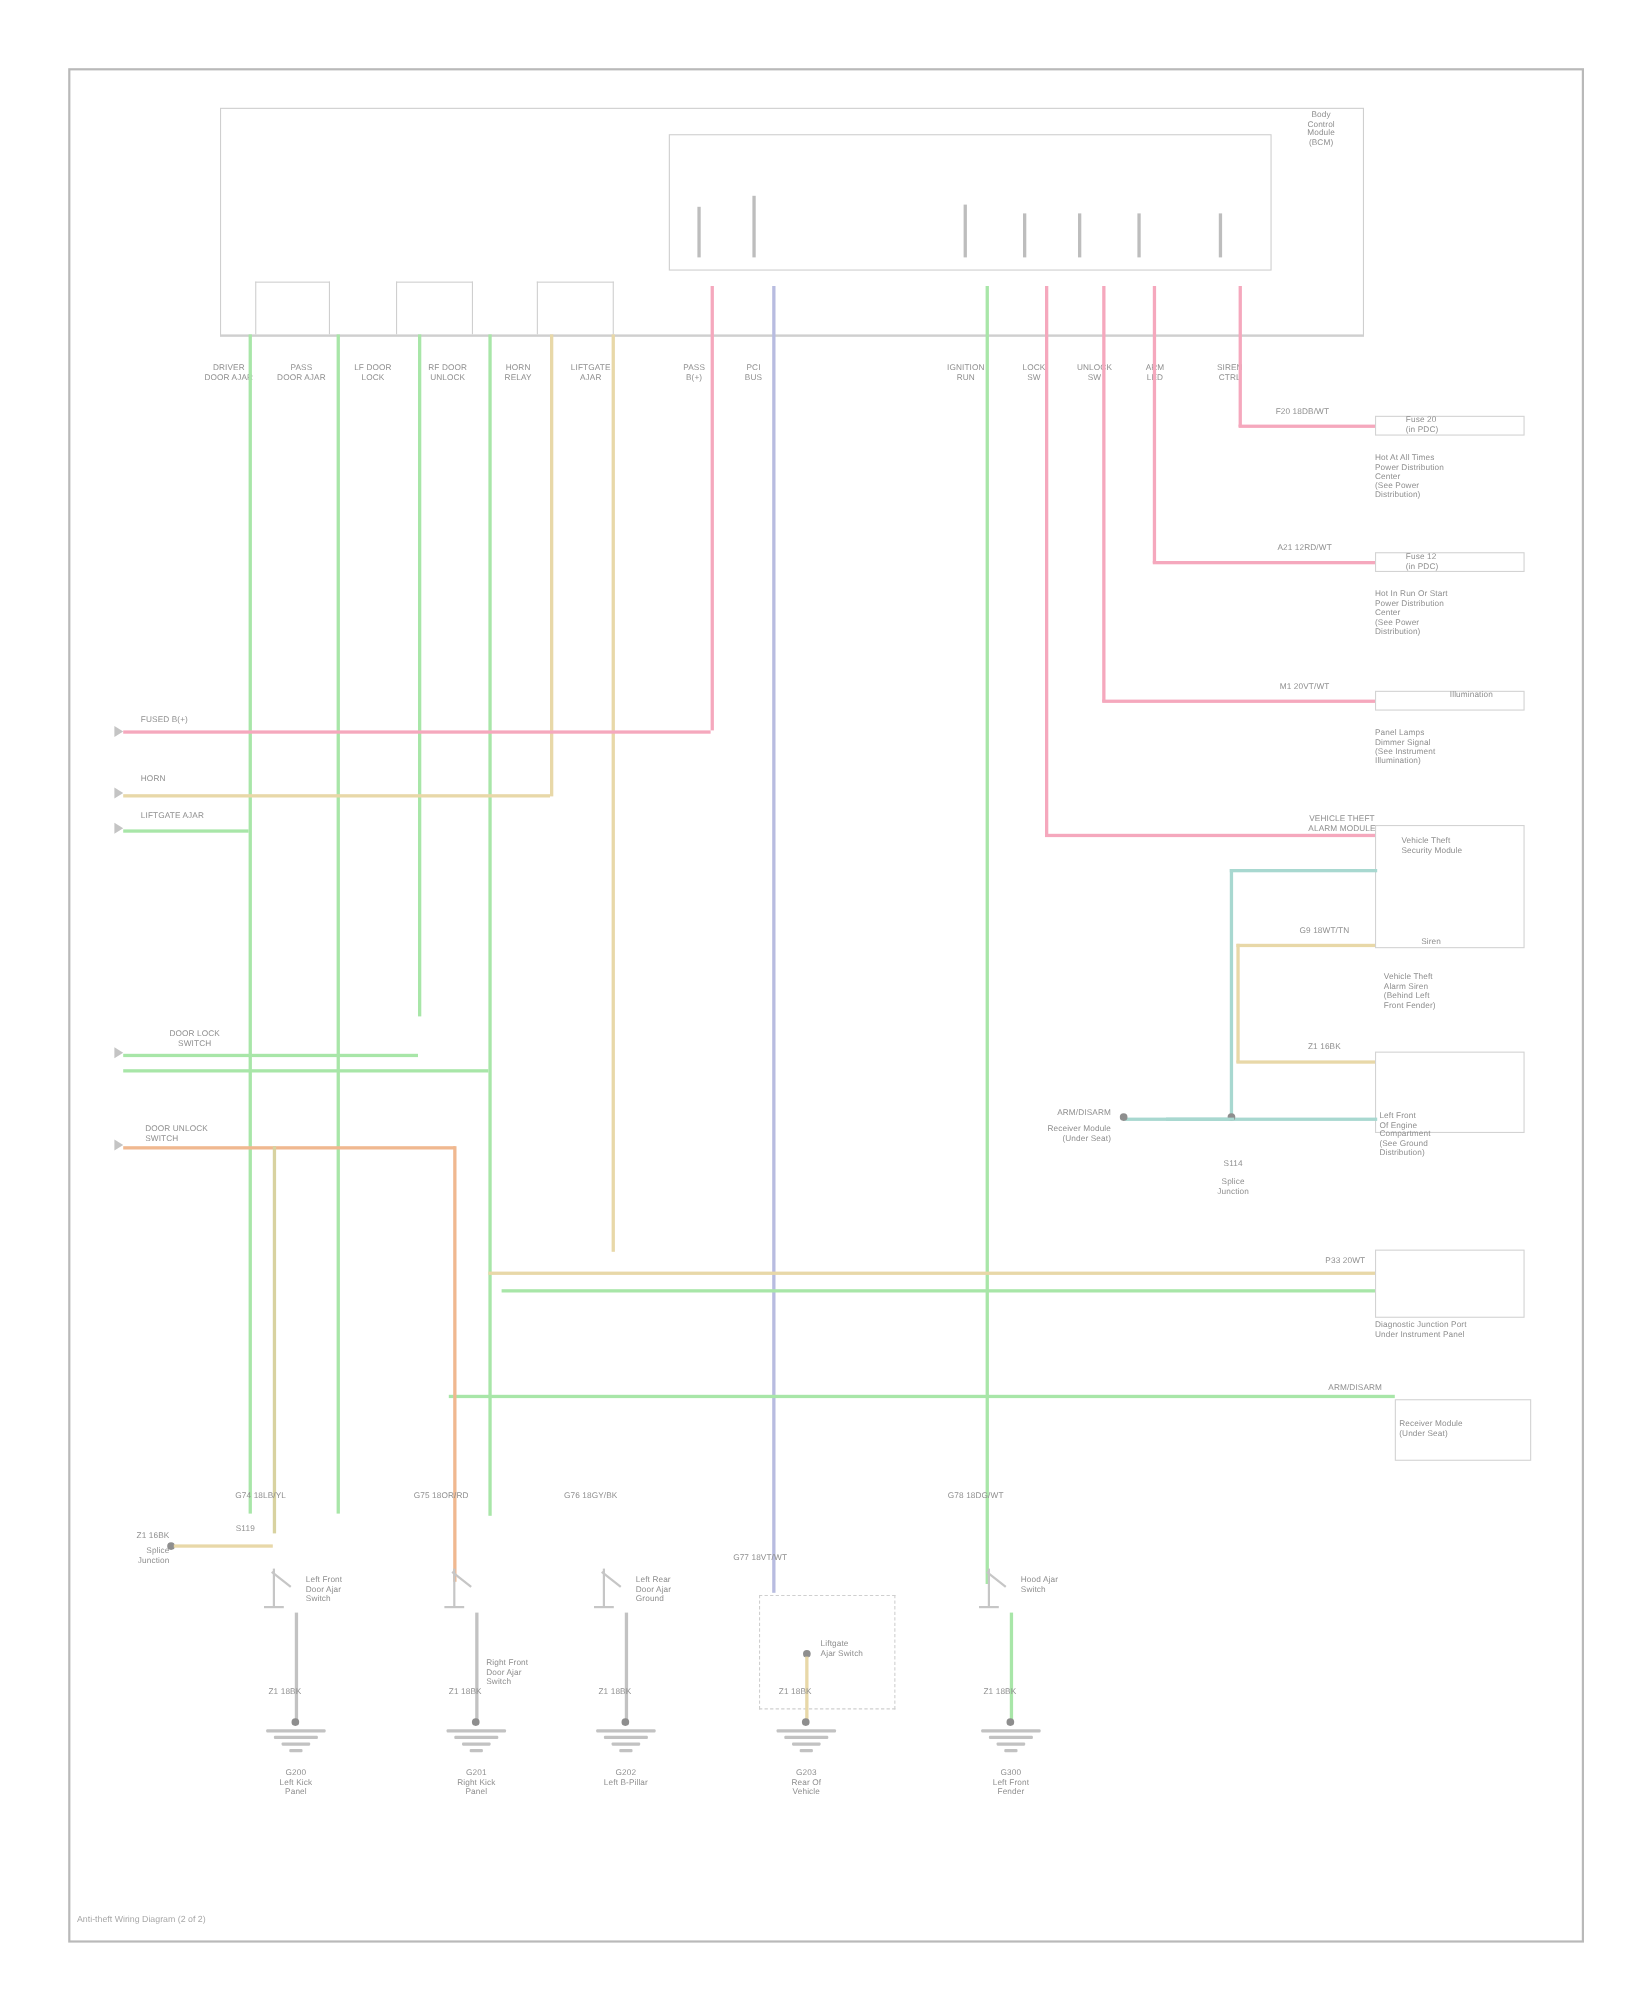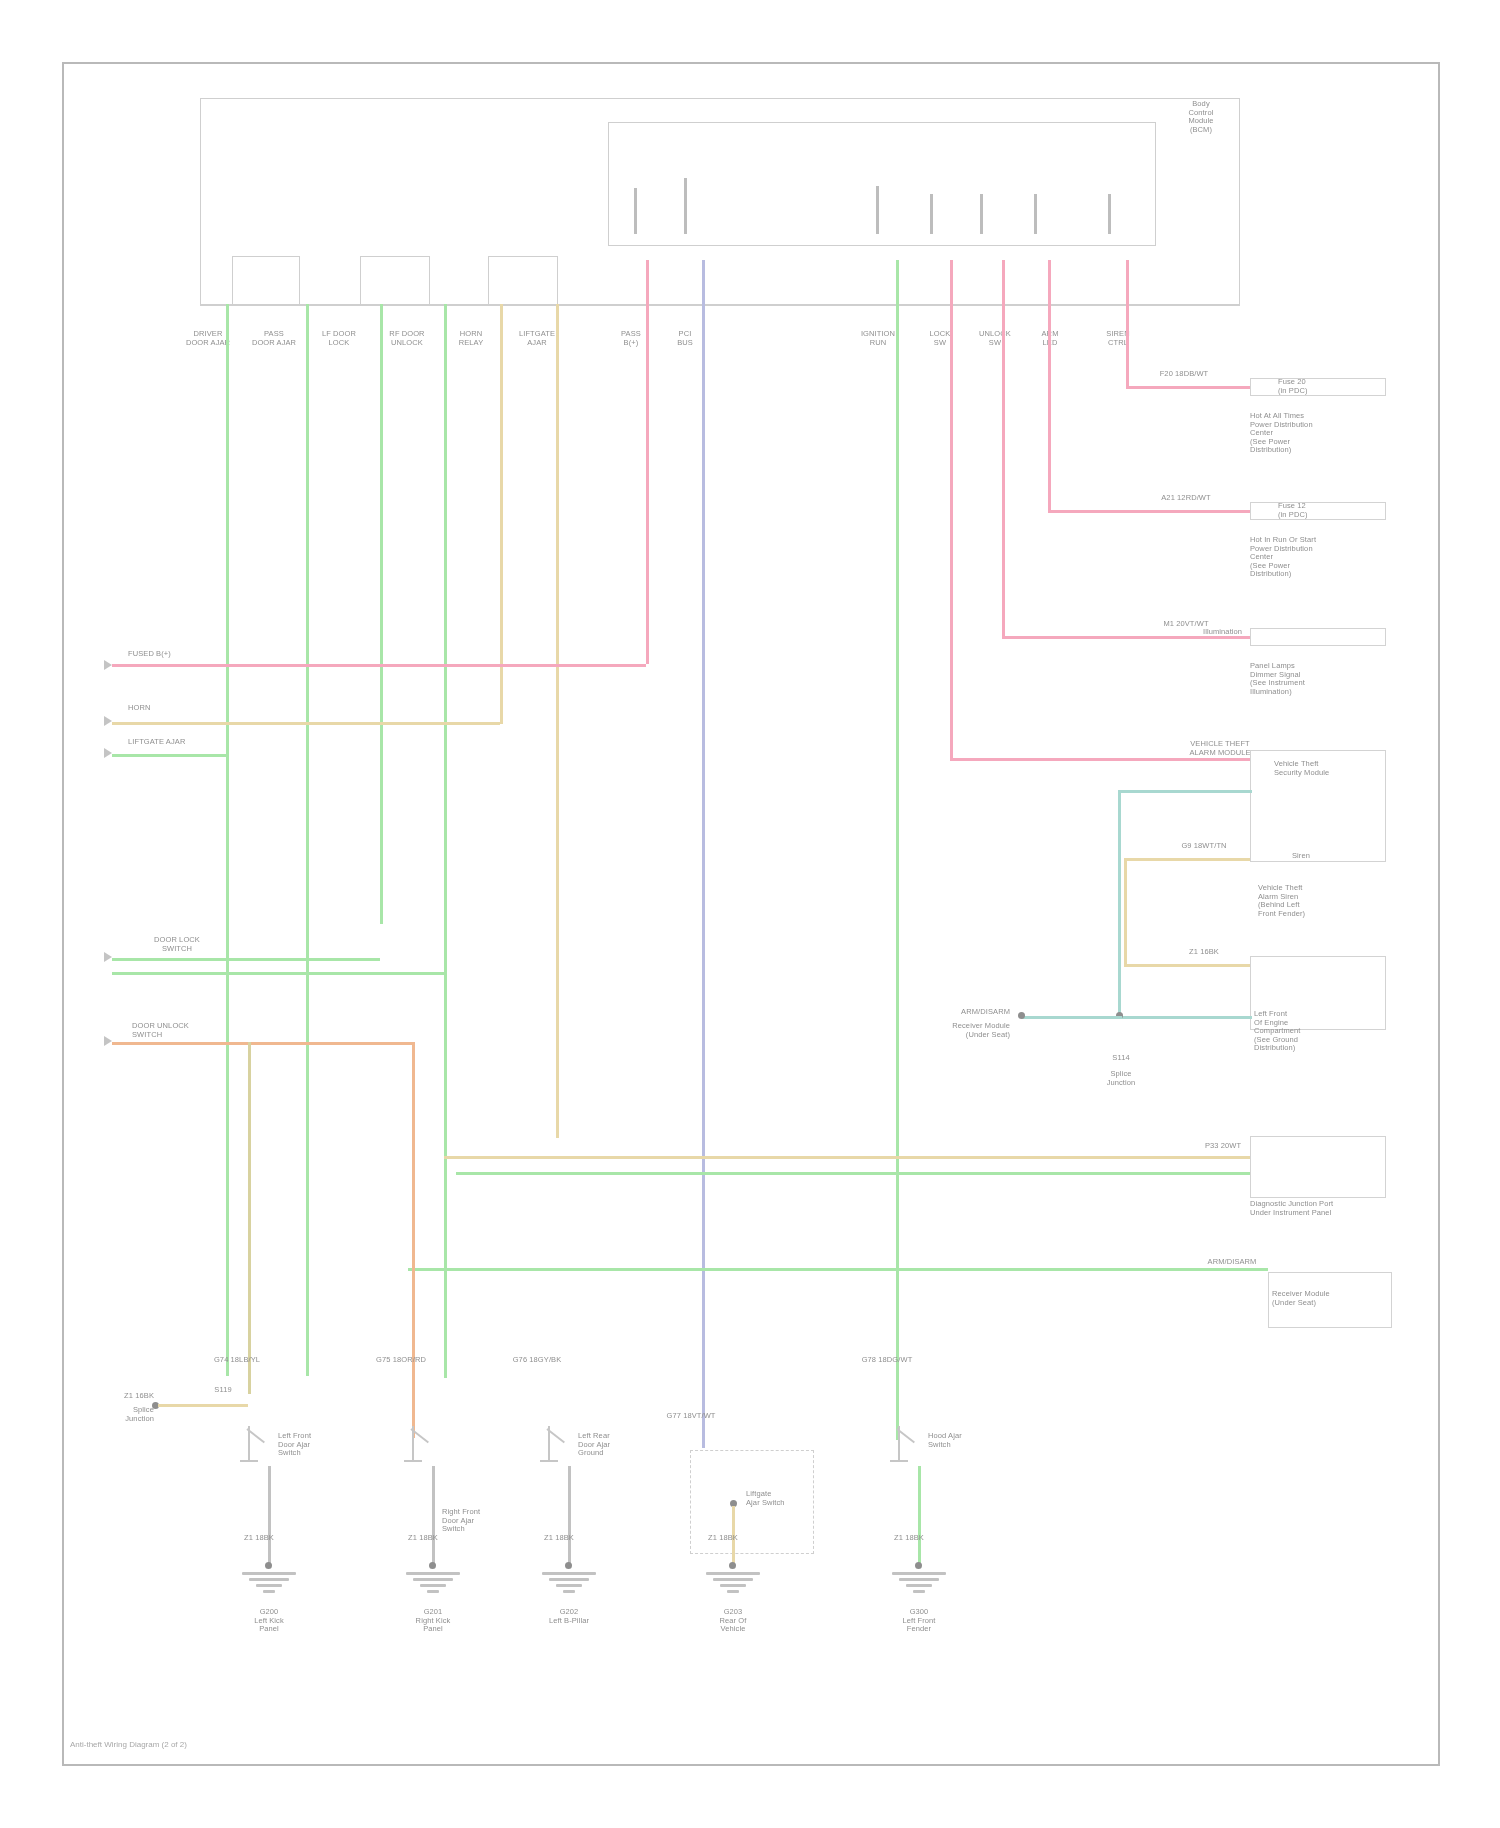--- a/index.html
+++ b/index.html
@@ -124,21 +124,21 @@
 (in PDC)</div>
   <div class="lbl" style="left:1250px;top:536px;width:140px;">Hot In Run Or Start
 Power Distribution
 Center
 (See Power
 Distribution)</div>
 
   <div class="wire wh" style="left:1002px;top:636px;width:248px;background:#f5a8bd;"></div>
   <div class="lbl c" style="left:1150px;top:620px;width:72px;">M1 20VT/WT</div>
   <div class="devbox" style="left:1250px;top:628px;width:136px;height:18px;"></div>
-  <div class="lbl" style="left:1203px;top:628px;width:100px;">Illumination</div>
+  <div class="lbl" style="left:1318px;top:628px;width:100px;">Illumination</div>
   <div class="lbl" style="left:1250px;top:662px;width:140px;">Panel Lamps
 Dimmer Signal
 (See Instrument
 Illumination)</div>
 
   <div class="wire wh" style="left:950px;top:758px;width:300px;background:#f5a8bd;"></div>
   <div class="lbl c" style="left:1178px;top:740px;width:84px;">VEHICLE THEFT
 ALARM MODULE</div>
   <div class="devbox" style="left:1250px;top:750px;width:136px;height:112px;"></div>
   <div class="lbl" style="left:1274px;top:760px;width:112px;">Vehicle Theft

